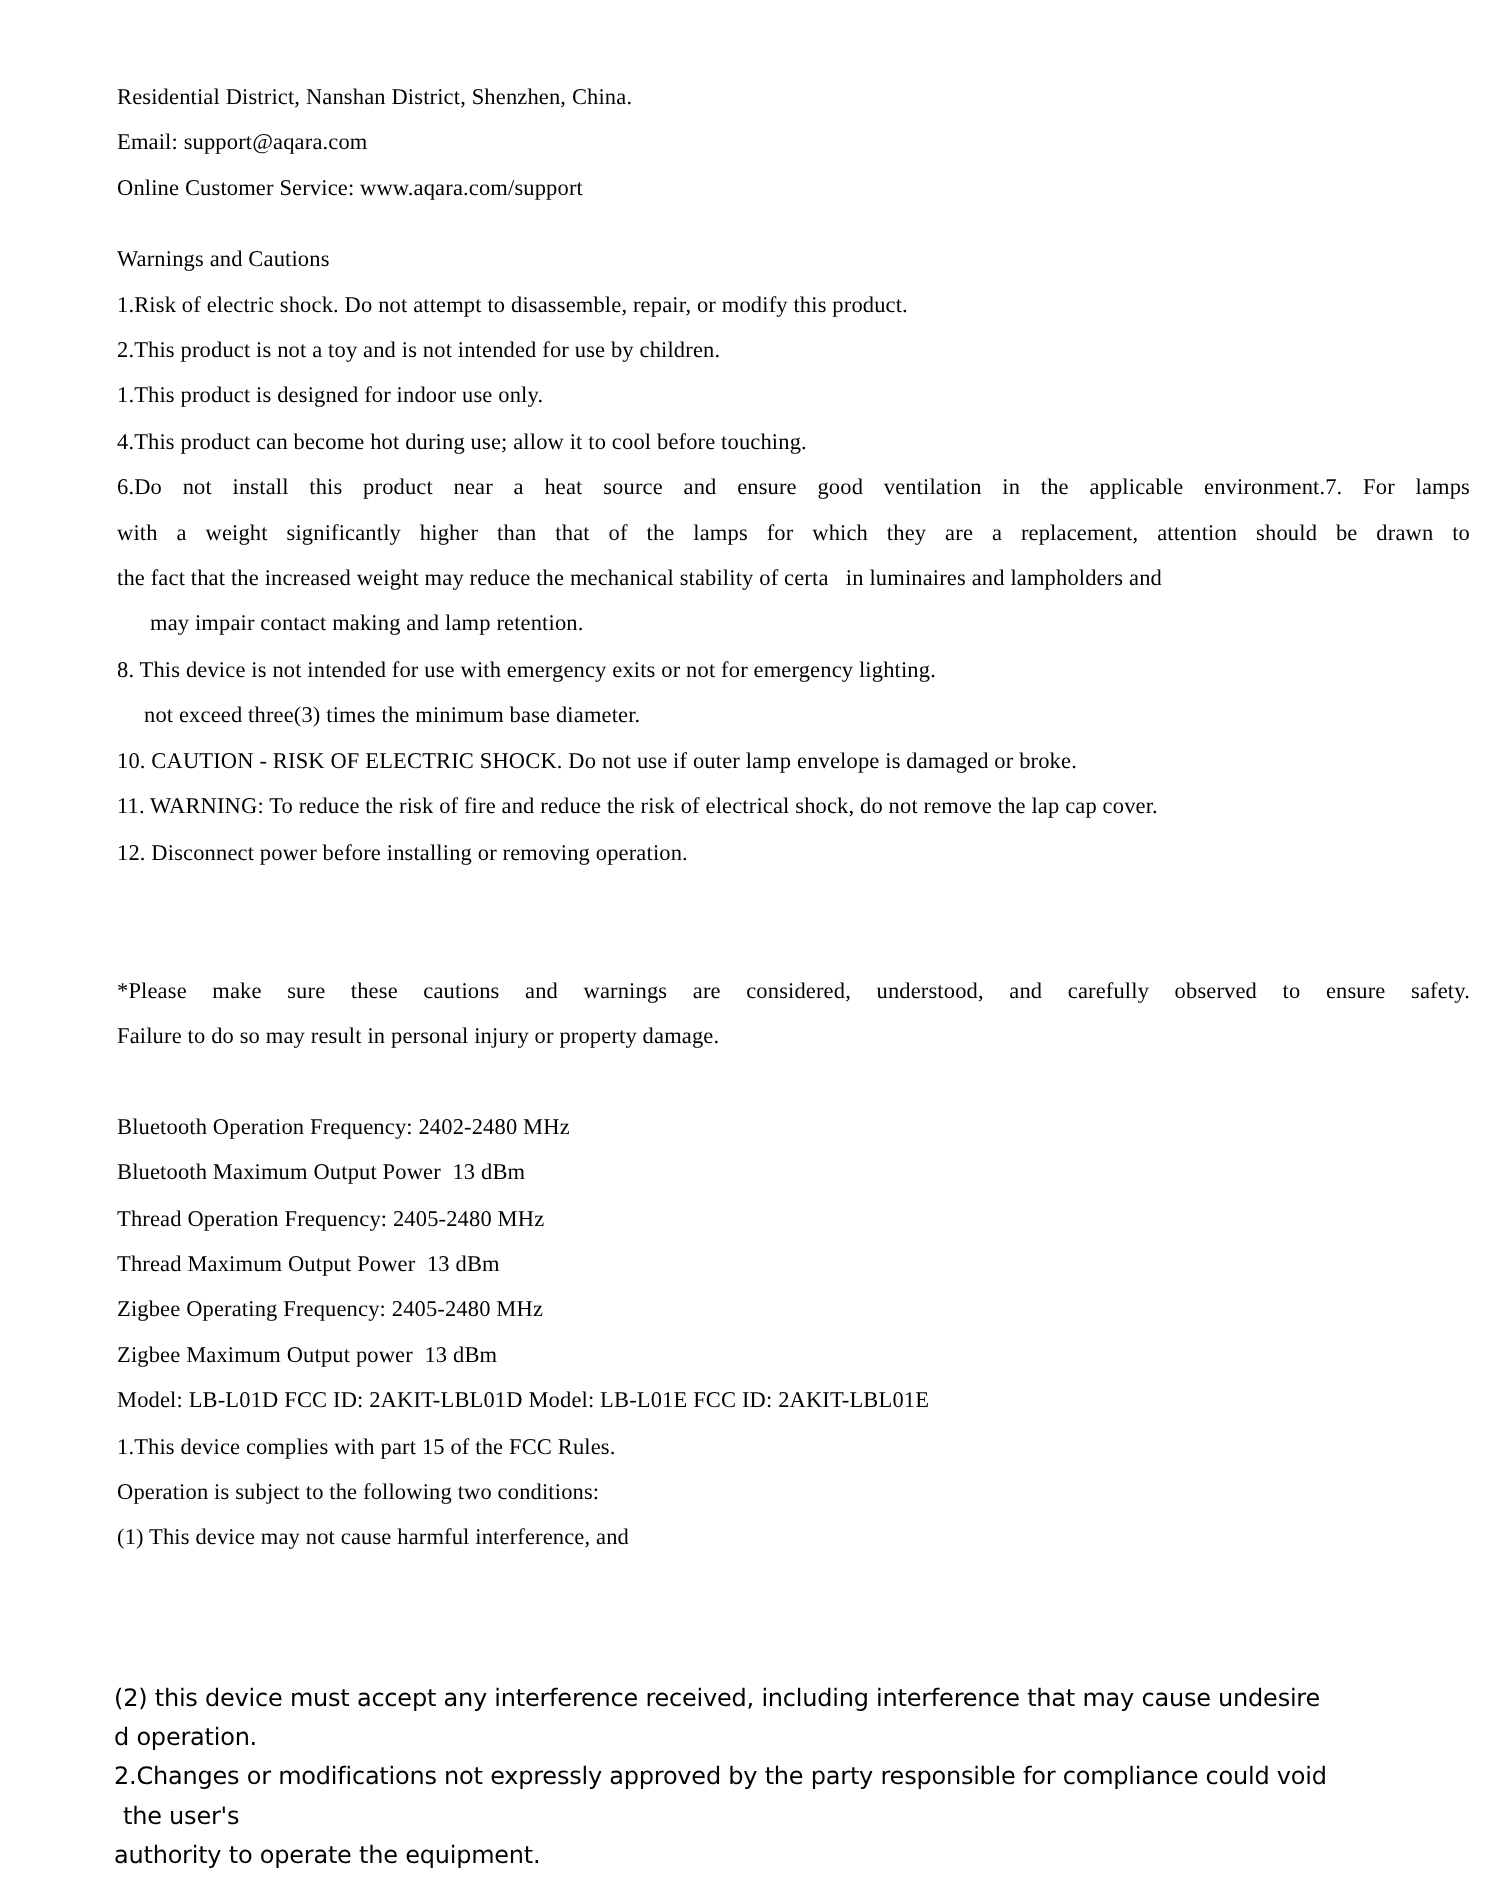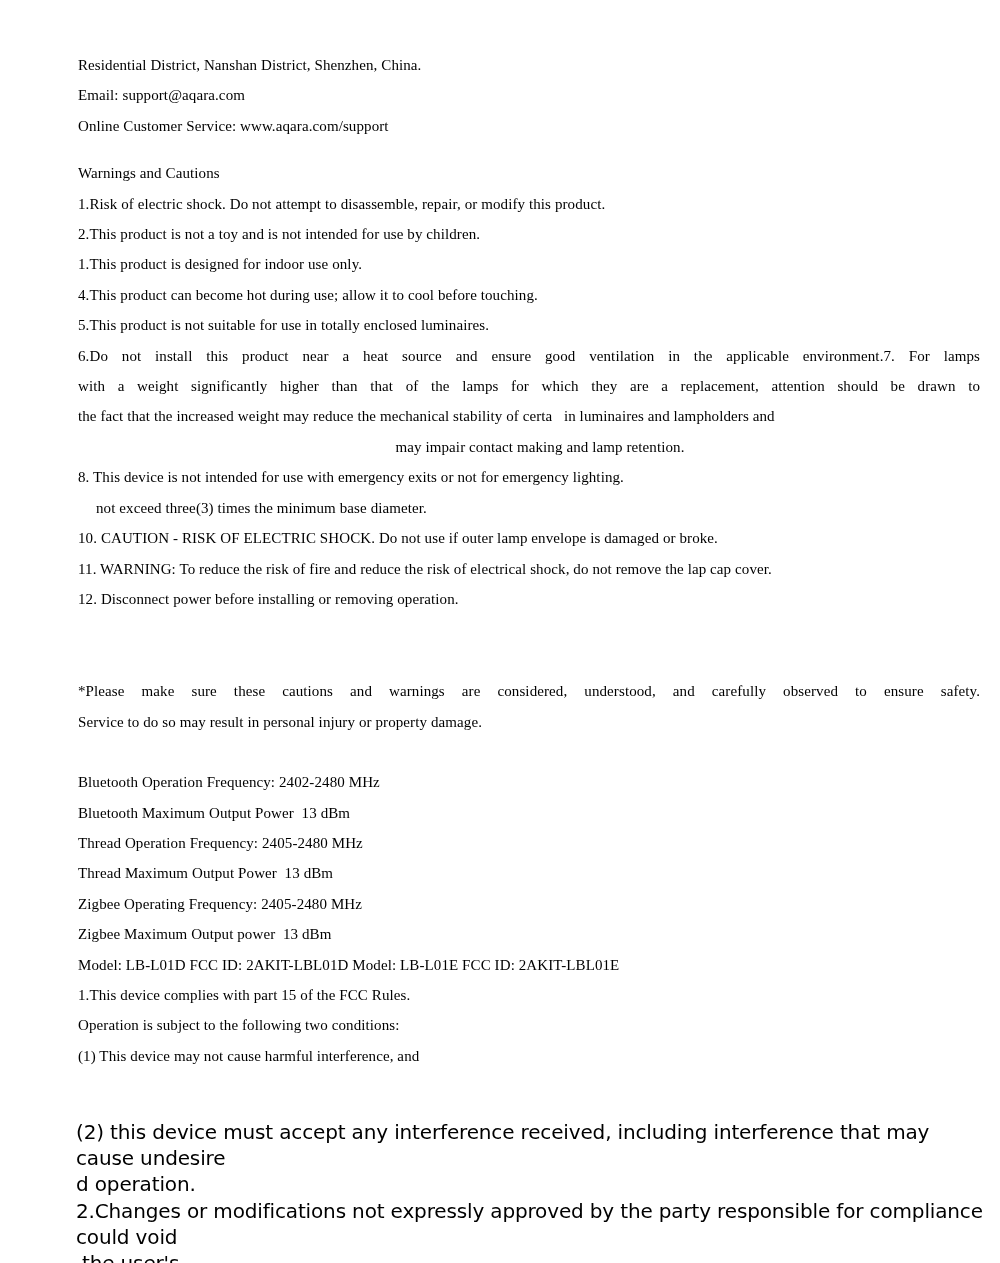--- a/index.html
+++ b/index.html
@@ -43,38 +43,38 @@
     text-align: left;
     letter-spacing: 0.1px;
   }
 
   
   .ln.just {
     text-align: justify;
     text-align-last: justify;
   }
 
-  .ln.indent-lg { padding-left: 22px; text-align: center; }
+  .ln.indent-lg { padding-left: 22px; }
   .ln.indent-sm { padding-left: 6px; margin-left: 12px; }
 
   .spacer-sm { height: 17px; }
   .spacer-md { height: 30px; }
   .spacer-lg { height: 62px; }
 
   
   .doc-tail {
     position: absolute;
     left: 76px;
     top: 1119px;
     width: 908px;
   }
 
   .ln-sans {
     font-family: "DejaVu Sans", "Liberation Sans", sans-serif;
-    font-size: 20px;
+    font-size: 16px;
     line-height: 26.2px;
     color: #000000;
     white-space: pre-wrap;
     letter-spacing: -0.15px;
   }
 
   .ln-sans.indent-sm { padding-left: 6px; }
 </style>
 </head>
 <body>
@@ -87,37 +87,36 @@
     <div class="ln">Email: support@aqara.com</div>
     <div class="ln">Online Customer Service: www.aqara.com/support</div>
 
     <div class="spacer-sm"></div>
 
     <div class="ln">Warnings and Cautions</div>
     <div class="ln">1.Risk of electric shock. Do not attempt to disassemble, repair, or modify this product.</div>
     <div class="ln">2.This product is not a toy and is not intended for use by children.</div>
     <div class="ln">1.This product is designed for indoor use only.</div>
     <div class="ln">4.This product can become hot during use; allow it to cool before touching.</div>
-    <div class="ln">5.This product is not suitable for use in totally enclosed luminaires.</div>
 
     <div class="ln just">6.Do not install this product near a heat source and ensure good ventilation in the applicable environment.7. For lamps</div>
     <div class="ln just">with a weight significantly higher than that of the lamps for which they are a replacement, attention should be drawn to</div>
     <div class="ln">the fact that the increased weight may reduce the mechanical stability of certa   in luminaires and lampholders and</div>
     <div class="ln indent-lg">may impair contact making and lamp retention.</div>
 
     <div class="ln">8. This device is not intended for use with emergency exits or not for emergency lighting.</div>
     <div class="ln indent-sm">not exceed three(3) times the minimum base diameter.</div>
     <div class="ln">10. CAUTION - RISK OF ELECTRIC SHOCK. Do not use if outer lamp envelope is damaged or broke.</div>
     <div class="ln">11. WARNING: To reduce the risk of fire and reduce the risk of electrical shock, do not remove the lap cap cover.</div>
     <div class="ln">12. Disconnect power before installing or removing operation.</div>
 
     <div class="spacer-lg"></div>
 
     <div class="ln just">*Please make sure these cautions and warnings are considered, understood, and carefully observed to ensure safety.</div>
-    <div class="ln">Service to do so may result in personal injury or property damage.</div>
+    <div class="ln">Failure to do so may result in personal injury or property damage.</div>
 
     <div class="spacer-md"></div>
 
     <div class="ln">Bluetooth Operation Frequency: 2402-2480 MHz</div>
     <div class="ln">Bluetooth Maximum Output Power  13 dBm</div>
     <div class="ln">Thread Operation Frequency: 2405-2480 MHz</div>
     <div class="ln">Thread Maximum Output Power  13 dBm</div>
     <div class="ln">Zigbee Operating Frequency: 2405-2480 MHz</div>
     <div class="ln">Zigbee Maximum Output power  13 dBm</div>
 

